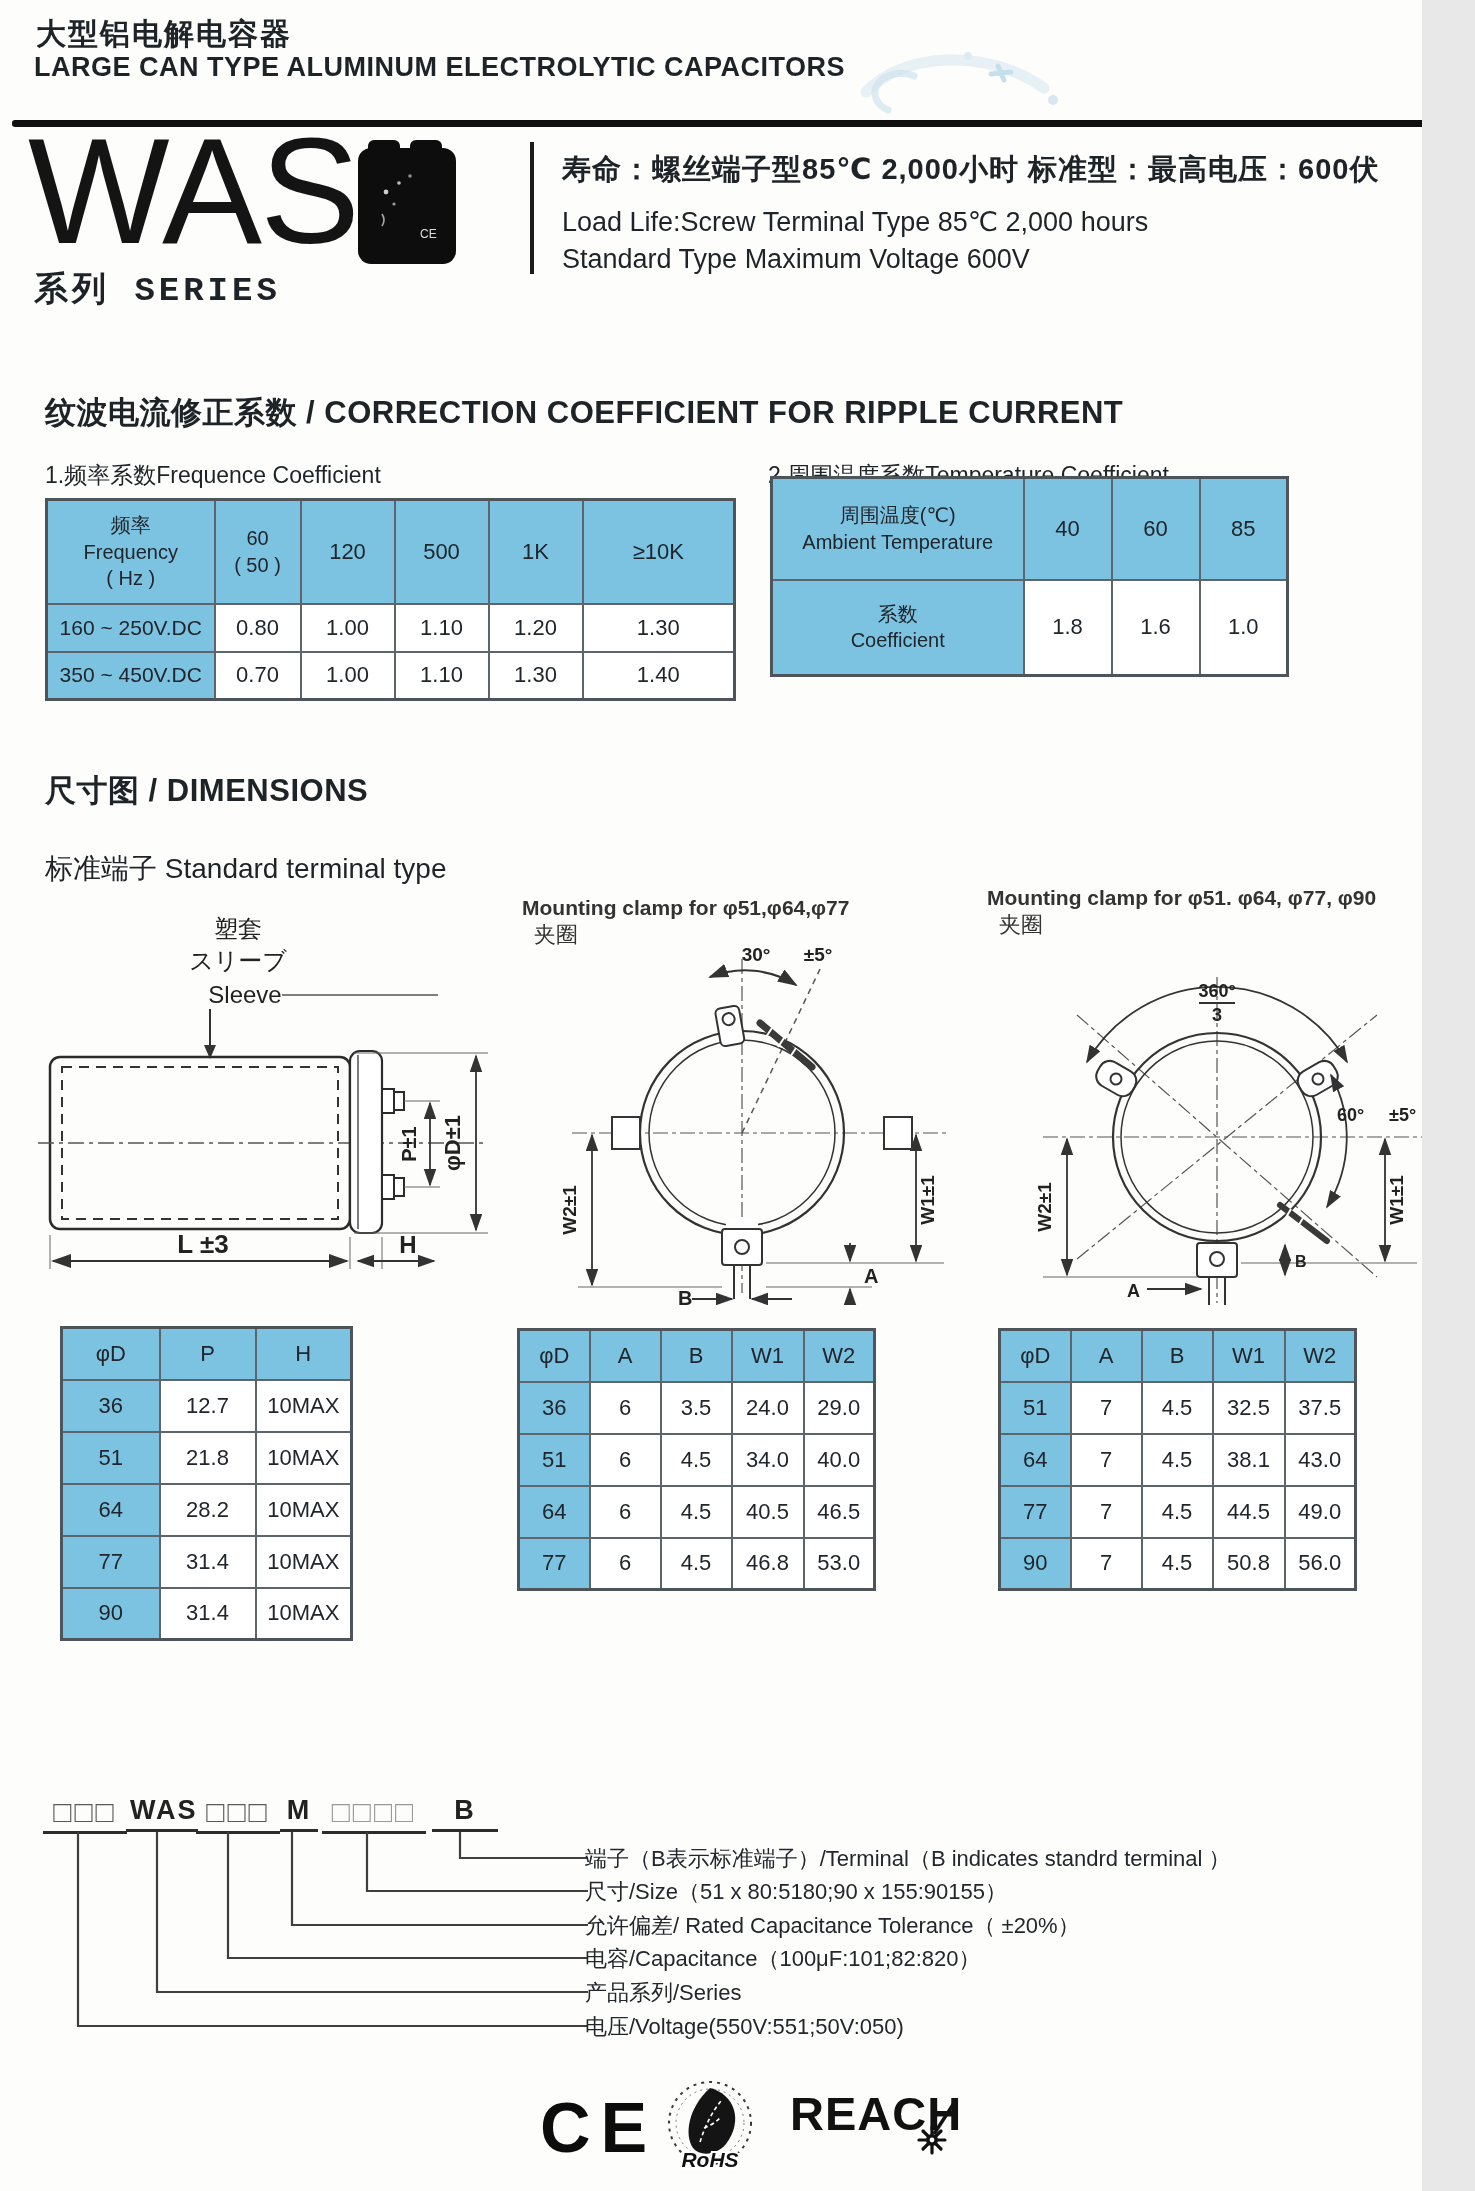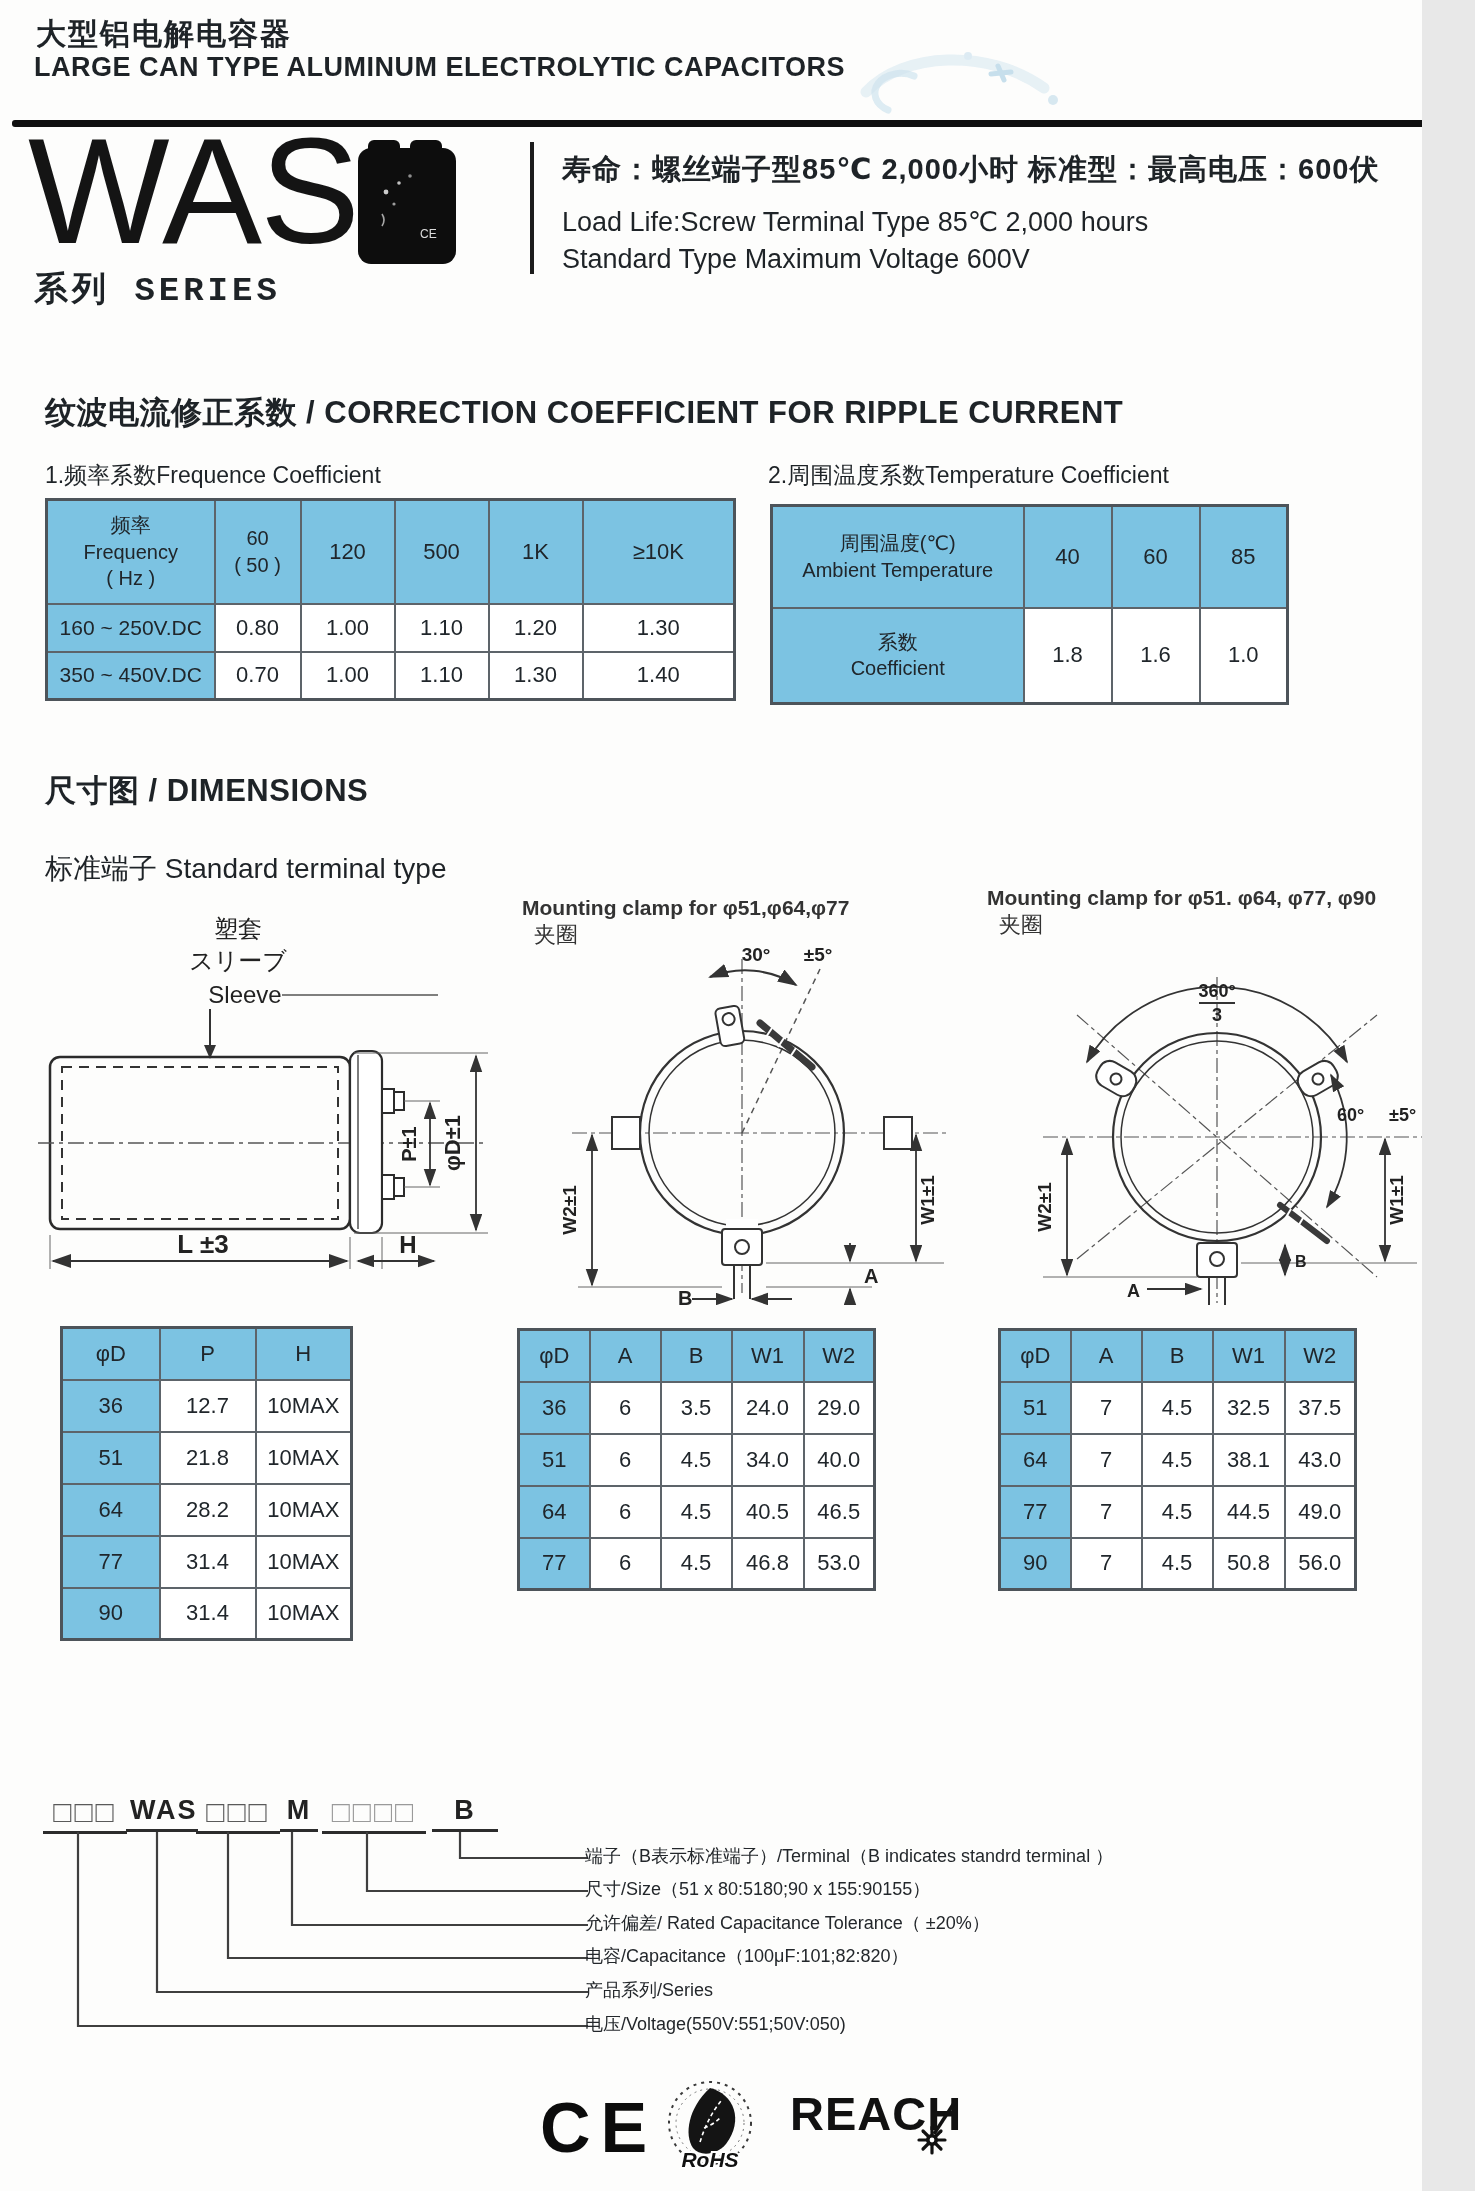--- a/index.html
+++ b/index.html
@@ -25,38 +25,38 @@
   #dim-heading{left:45px;top:770px;}
   #terminal-label{left:45px;top:850px;font-size:28px;}
   #pcs-heading{left:45px;top:1733px;}
   
   table.t{border-collapse:collapse;table-layout:fixed;position:absolute;background:#fff;border:3px solid #4d545a;}
   table.t td{border:2px solid #5d646a;text-align:center;vertical-align:middle;font-size:22px;color:#20262b;padding:0;}
   .hd{background:#7cc3e2;}
   .pre{white-space:pre-line;font-size:20px !important;line-height:1.32;}
   #freq-table{left:45px;top:498px;}
   #freq-table tr.rh{height:104px;} #freq-table tr.rd{height:48px;padding-left:48px;}
-  #temp-table{left:770px;top:504px;}
+  #temp-table{left:770px;top:476px;}
   #temp-table tr.r1{height:102px;} #temp-table tr.r2{height:96px;}
   .dimt tr{height:52px;}
   #table-a{left:60px;top:1326px;}
   #table-b{left:517px;top:1328px;}
   #table-c{left:998px;top:1328px;}
   
   .seg{position:absolute;top:1795px;border-bottom:3px solid #2c2c2c;padding:0 4px 3px 4px;text-align:center;}
   .seg.boxes{font-size:30px;letter-spacing:3px;color:#5a5a5a;line-height:1.1;}
   .seg.boxes.dashed{color:#9a9a9a;}
   .seg.txt{font-size:27px;font-weight:700;letter-spacing:2px;color:#222;}
   #seg-0{left:43px;width:76px;}
   #seg-1{left:126px;width:64px;}
   #seg-2{left:196px;width:76px;}
   #seg-3{left:280px;width:30px;}
   #seg-4{left:322px;width:96px;}
   #seg-5{left:432px;width:58px;}
-  .pcline{position:absolute;left:585px;font-size:18px;color:#23272b;white-space:nowrap;}
+  .pcline{position:absolute;left:585px;font-size:22px;color:#23272b;white-space:nowrap;}
   
   #ce-logo{left:540px;top:2088px;font-size:70px;font-weight:700;letter-spacing:10px;color:#0c0c0c;}
   #reach-logo{left:790px;top:2086px;font-size:47px;font-weight:800;letter-spacing:1px;color:#111;}
   svg text{font-family:"Liberation Sans","DejaVu Sans",sans-serif;}
 </style>
 </head>
 <body>
 
 <div id="page">
 

